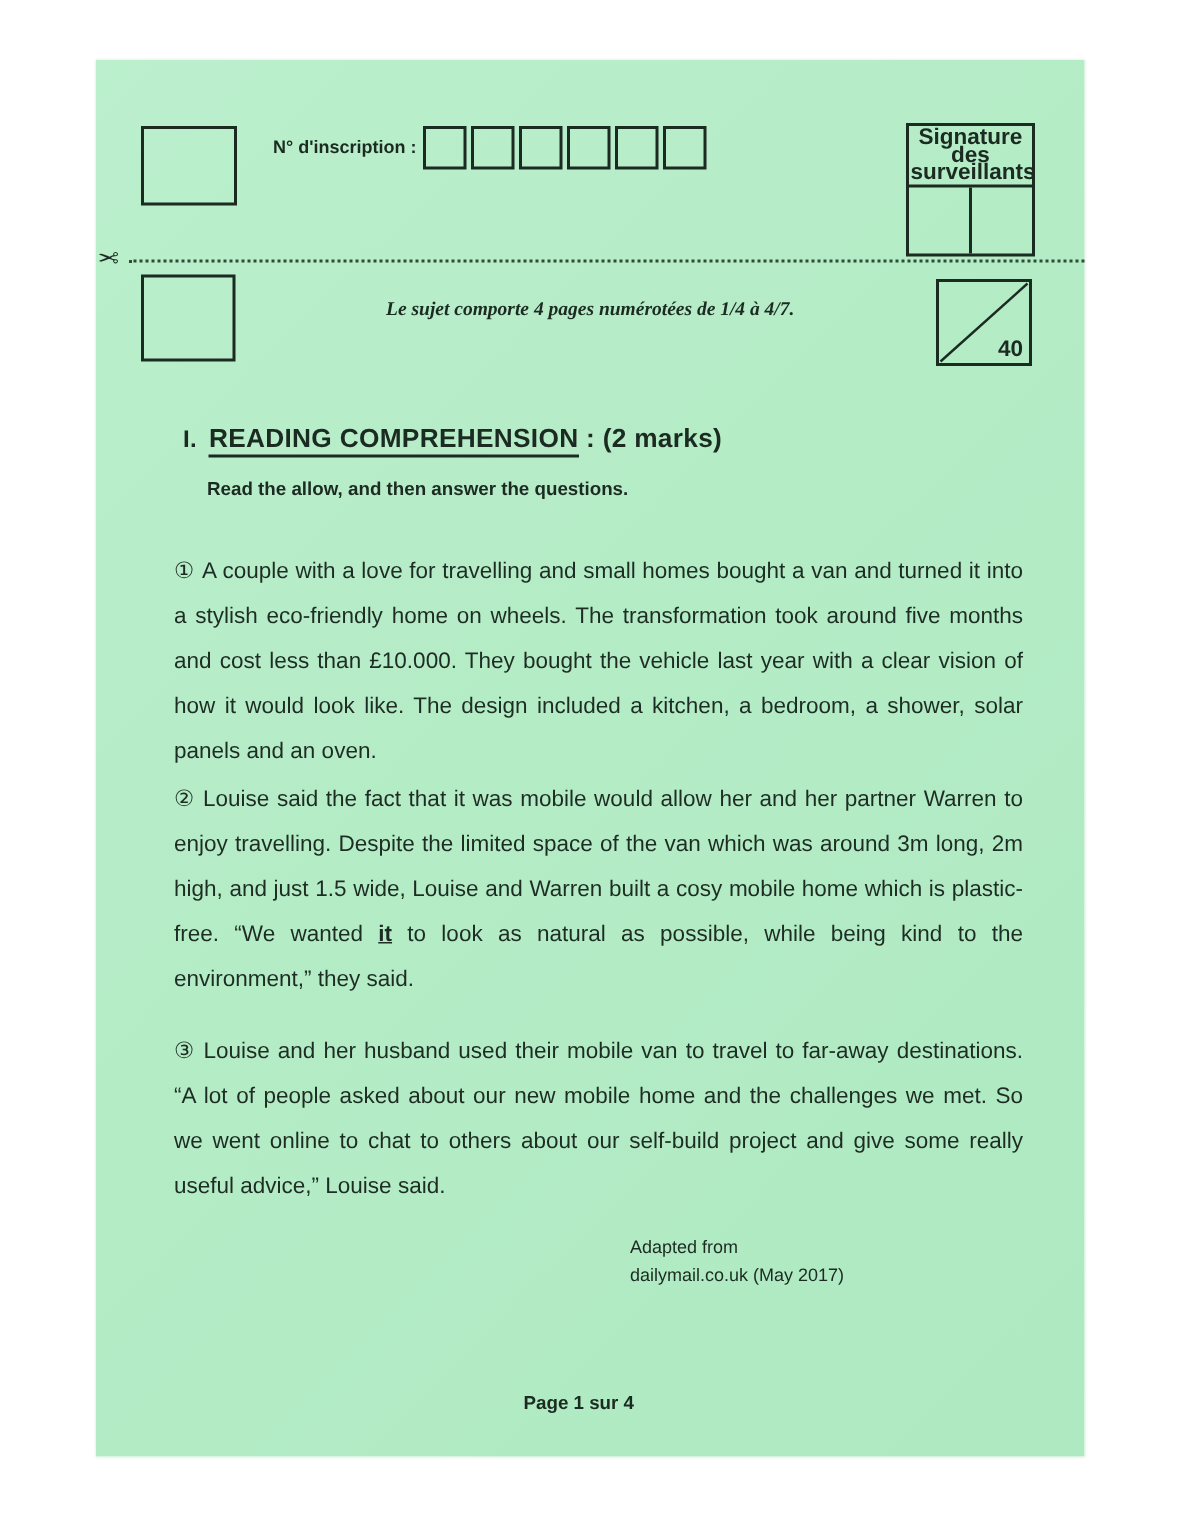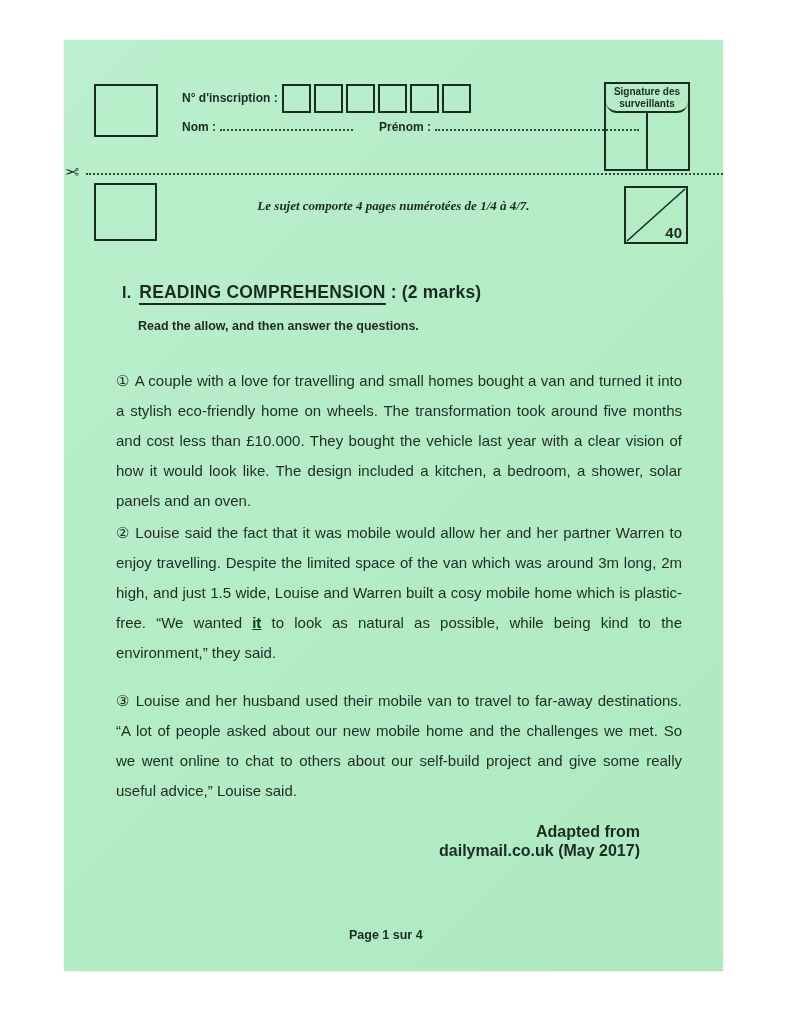--- a/index.html
+++ b/index.html
@@ -41,21 +41,21 @@
   .leader-nom { width: 133px; }
   .leader-flex { flex: 1; }
   .prenom-gap { margin-left: 26px; }
 
   .signature-box {
     position: absolute; left: 540px; top: 42px; width: 86px; height: 89px;
     border: 2px solid #1c2b22; display: flex; flex-direction: column;
   }
   .signature-box .sig-head {
     border-bottom: 2px solid #1c2b22; text-align: center;
-    font-size: 10px; font-weight: bold; line-height: 11.5px; padding: 2px 1px; border-radius: 11px;
+    font-size: 15px; font-weight: bold; line-height: 11.5px; padding: 2px 1px;
   }
   .signature-box .sig-cells { flex: 1; display: flex; }
   .signature-box .sig-cell { flex: 1; }
   .signature-box .sig-cell:first-child { border-right: 2px solid #1c2b22; }
 
   
   .scissors {
     position: absolute; left: 1px; top: 122px; font-size: 17px; color: #1c2b22;
     transform: scaleX(-1);
   }
@@ -106,21 +106,21 @@
   }
   .para-1 { top: 326px; }
   .para-2 { top: 478px; }
   .para-3 { top: 646px; }
   .para .marker { margin-right: 5px; font-size: 15px; }
   .para .emph { font-weight: bold; text-decoration: underline; }
 
   
   .attribution {
     position: absolute; left: 356px; top: 782px; width: 220px;
-    text-align: right; font-weight: bold; font-size: 16px; line-height: 19px;
+    text-align: left; font-weight: normal; font-size: 12px; line-height: 19px;
   }
   .page-footer {
     position: absolute; left: 285px; top: 888px;
     font-size: 12.5px; font-weight: bold;
   }
 </style>
 </head>
 <body>
 
 <div class="paper">
@@ -131,26 +131,20 @@
 
   <div class="inscription-cells">
     <div class="cell"></div>
     <div class="cell"></div>
     <div class="cell"></div>
     <div class="cell"></div>
     <div class="cell"></div>
     <div class="cell"></div>
   </div>
 
-  <div class="form-row row-nom">
-    <span class="lbl">Nom :</span>
-    <span class="leader leader-nom"></span>
-    <span class="lbl prenom-gap">Prénom :</span>
-    <span class="leader leader-flex"></span>
-  </div>
 
 
   <div class="signature-box">
     <div class="sig-head">Signature des surveillants</div>
     <div class="sig-cells">
       <div class="sig-cell"></div>
       <div class="sig-cell"></div>
     </div>
   </div>
 

